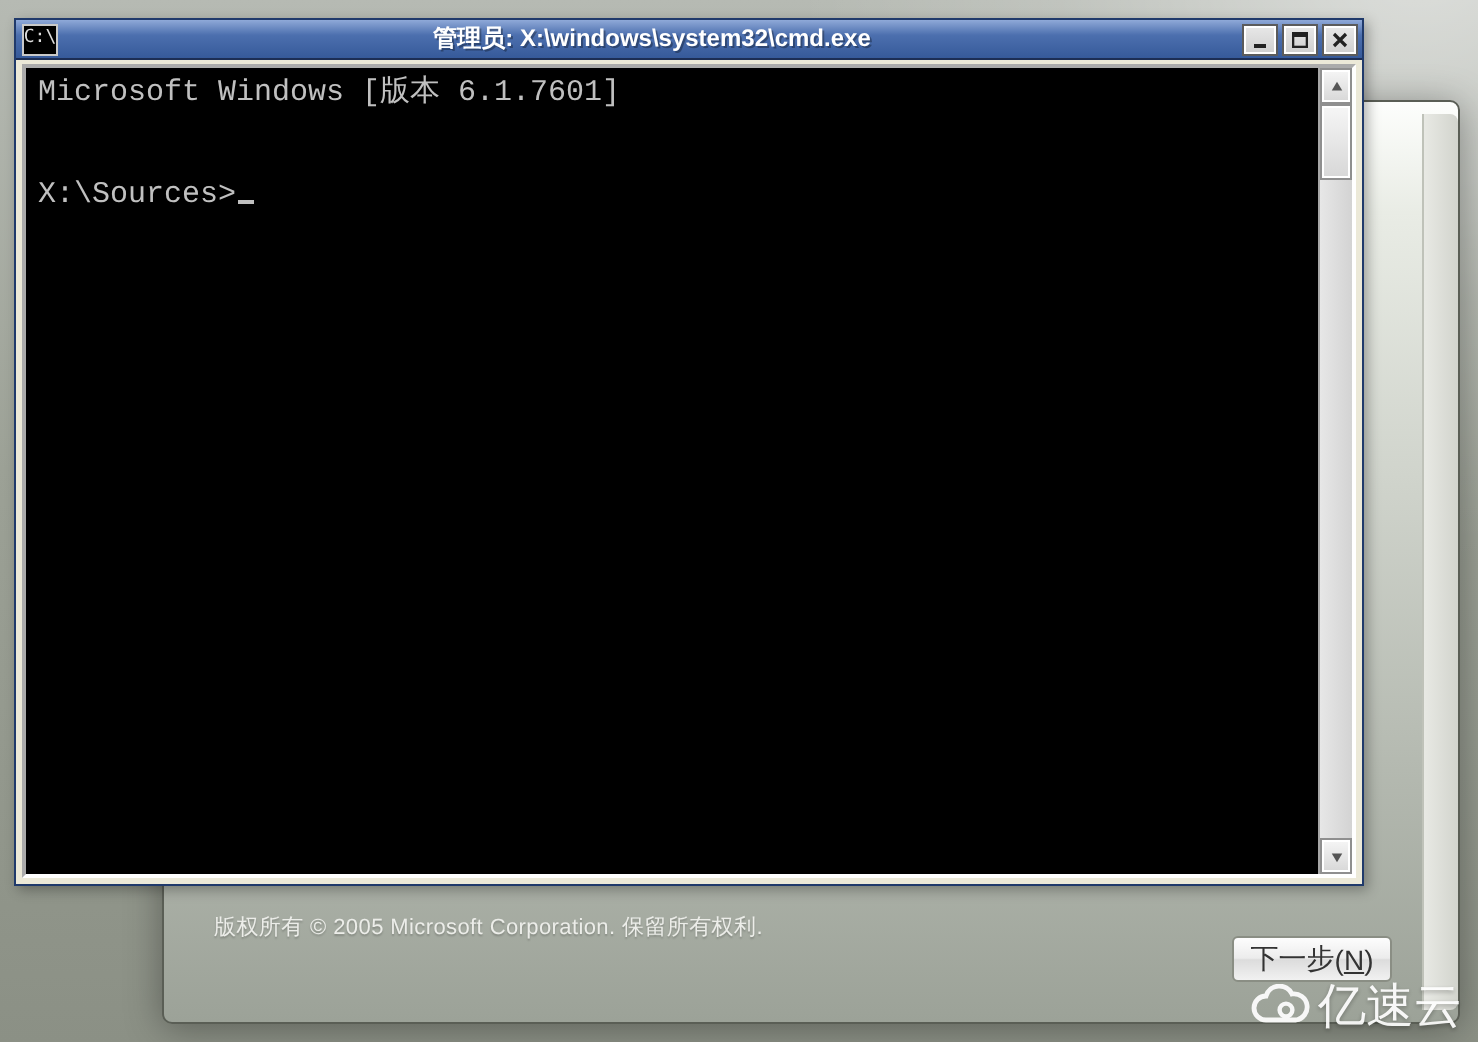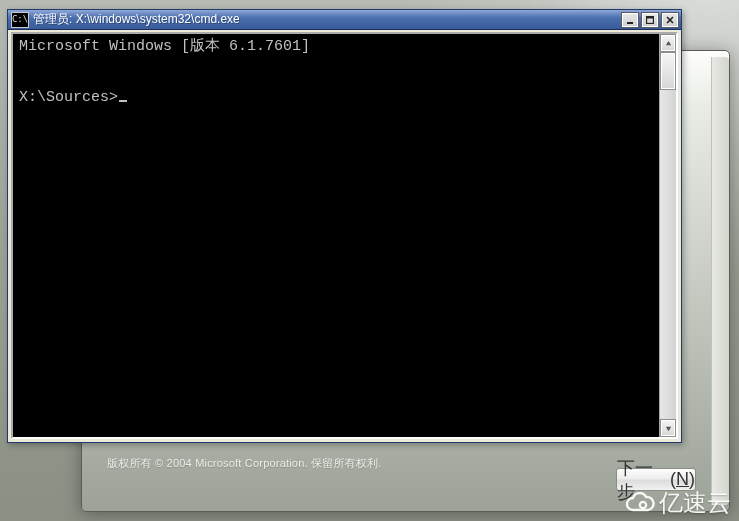--- a/index.html
+++ b/index.html
@@ -19,40 +19,40 @@
     background:linear-gradient(90deg,#e8e9e4,#d2d4cd);
     border-left:1px solid #bfc2b9;border-radius:0 4px 4px 0;
   }
   .copyright{
     position:absolute;left:25px;bottom:40px;color:#ecede9;font-size:11px;letter-spacing:.2px;
     text-shadow:0 1px 1px rgba(0,0,0,.2);
   }
   .next-btn{
     position:absolute;right:33px;bottom:20px;width:78px;height:21px;
     background:linear-gradient(180deg,#fdfdfd 0%,#ececec 48%,#dcdcdc 52%,#f1f1f1 100%);
-    border:1px solid #8a8e84;border-radius:3px;font-size:18px;color:#333;
+    border:1px solid #8a8e84;border-radius:3px;font-size:14px;color:#333;
     display:flex;align-items:center;justify-content:center;cursor:default;
   }
   .next-btn u{text-decoration:underline;}
   
   .cmd{
     position:absolute;left:7px;top:9px;width:673px;height:432px;
     background:#ece9d8;border:1px solid #203a6b;box-shadow:2px 2px 6px rgba(0,0,0,.3);
   }
   .titlebar{
     height:19px;
     background:linear-gradient(180deg,#8fa9d8 0%,#4c6fae 40%,#365a9a 100%);
     display:flex;align-items:center;color:#fff;font-size:12px;
     border-bottom:1px solid #1c2e55;
   }
   .titlebar .icon{
     width:16px;height:14px;margin:0 4px 0 3px;background:#000;border:1px solid #c9c9c9;
     display:flex;align-items:center;justify-content:center;font:9px/1 monospace;color:#ddd;
   }
-  .titlebar .title{flex:1;white-space:nowrap;overflow:hidden;font-weight:normal;text-shadow:1px 1px 0 rgba(0,0,0,.3);}
+  .titlebar .title{flex:1;white-space:nowrap;overflow:hidden;font-weight:bold;text-shadow:1px 1px 0 rgba(0,0,0,.3);text-align:center;}
   .winbtns{display:flex;margin-right:2px;}
   .winbtn{
     width:16px;height:14px;margin-left:2px;
     background:linear-gradient(180deg,#e8e8e8,#cfcfcf);
     border:1px solid #5b5b5b;box-shadow:inset 0 0 0 1px #fff;
     display:flex;align-items:center;justify-content:center;cursor:pointer;
   }
   .winbtn svg{width:8px;height:8px;}
   .client{
     position:absolute;left:3px;right:3px;top:22px;bottom:3px;
@@ -86,21 +86,21 @@
     color:#fff;font-size:24px;opacity:.92;font-family:"Microsoft YaHei",sans-serif;
     text-shadow:0 1px 2px rgba(0,0,0,.3);
   }
   .wm svg{margin-right:4px;}
 </style>
 </head>
 <body>
 
 <div class="bg-window">
   <div class="bg-scroll"></div>
-  <div class="copyright">版权所有 © 2004 Microsoft Corporation. 保留所有权利.</div>
+  <div class="copyright">版权所有 © 2005 Microsoft Corporation. 保留所有权利.</div>
   <div class="next-btn">
     <span>下一步</span>
     <span>(<u>N</u>)</span>
   </div>
 </div>
 
 <div class="cmd">
   <div class="titlebar">
     <div class="icon">C:\</div>
     <div class="title">管理员: X:\windows\system32\cmd.exe</div>

